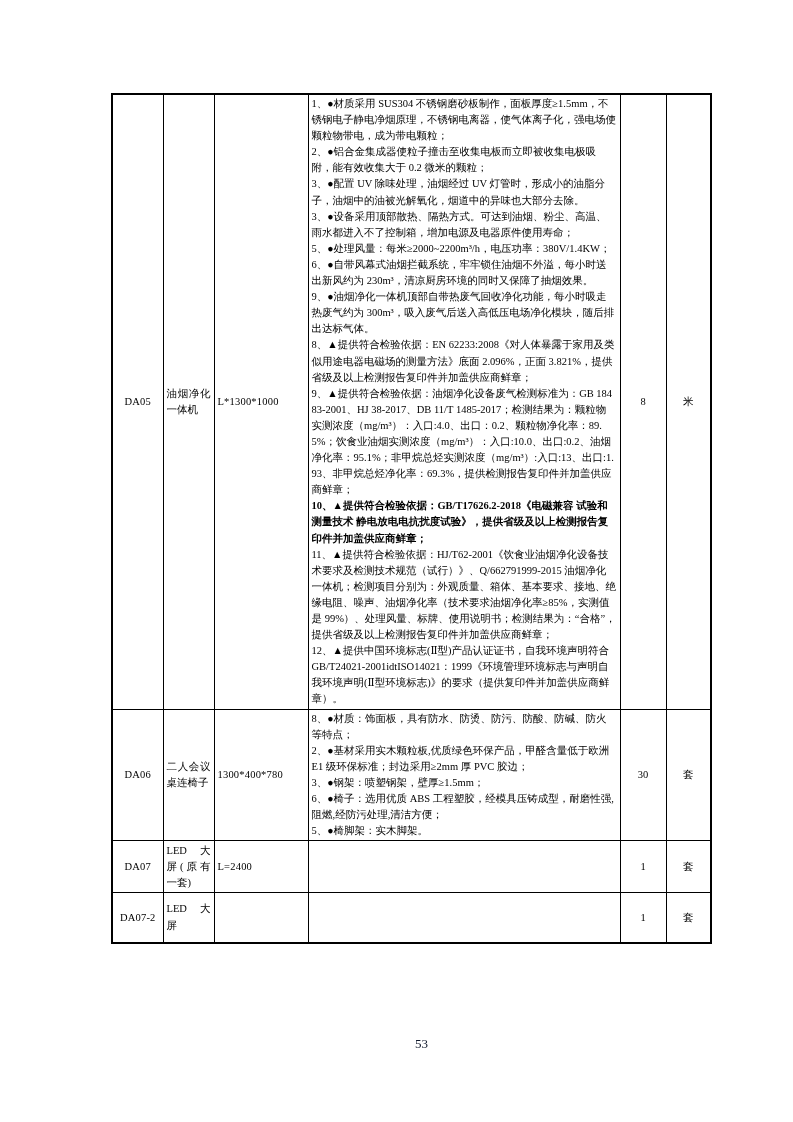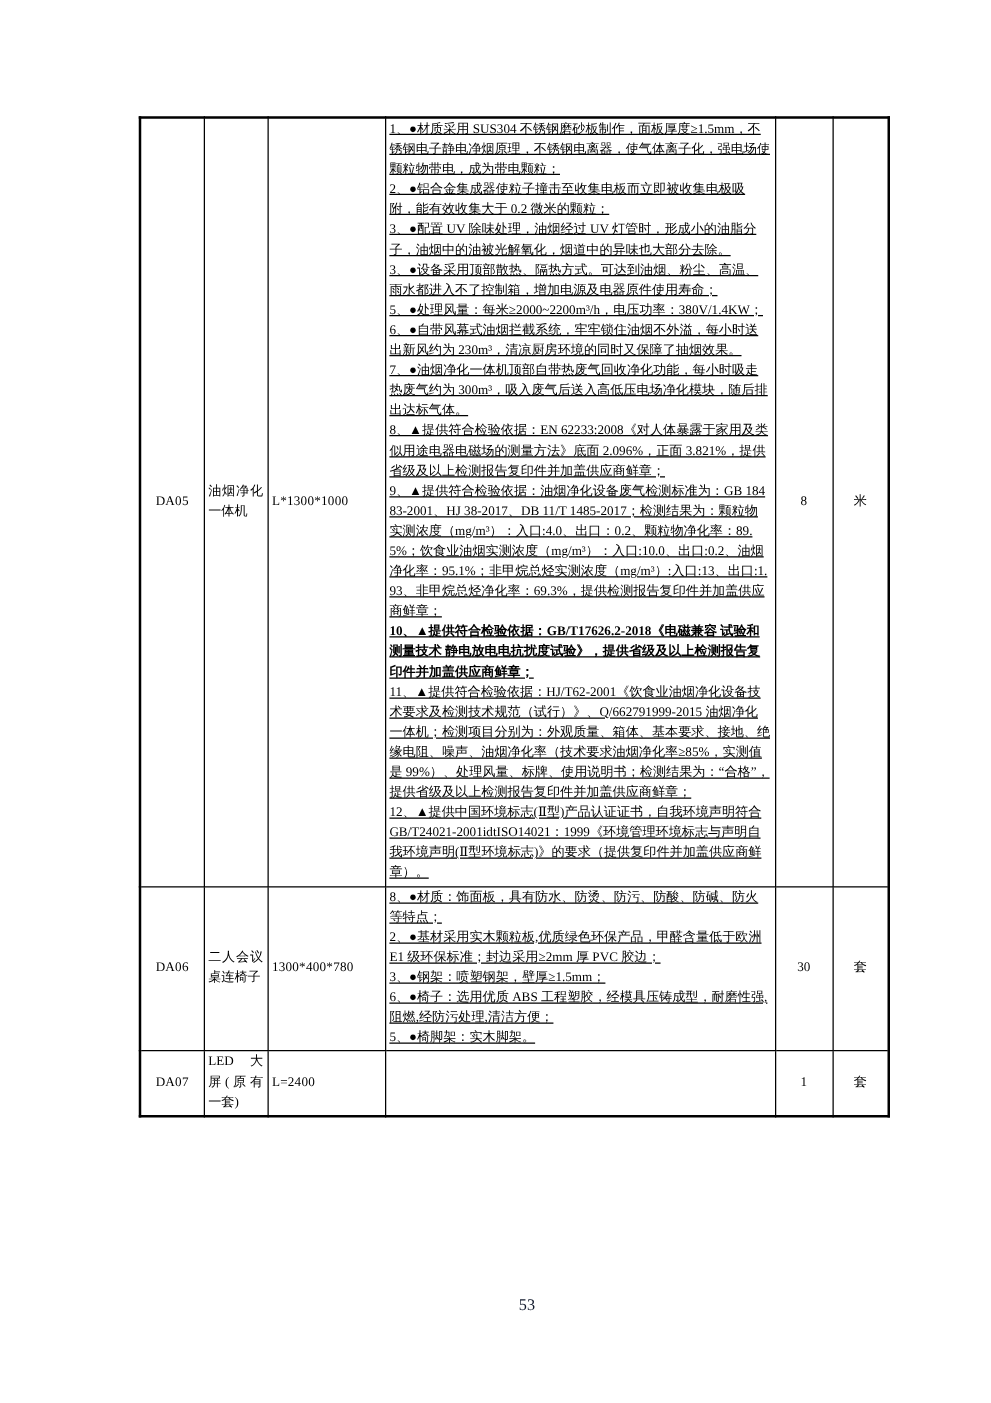--- a/index.html
+++ b/index.html
@@ -27,21 +27,21 @@
   td.code{text-align:center;letter-spacing:.2px;}
   td.name{text-align:justify;text-align-last:left;padding:1px 5px;word-break:break-all;margin-top:11px;}
   td.spec-val{text-align:left;padding-left:8px;letter-spacing:.2px;margin-left:37px;}
   td.desc{
     vertical-align:top;
     padding:2px 5px 0 6px;
     text-align:left;
     word-break:break-all;
   }
   td.qty,td.unit{text-align:center;}
-  td.desc p{margin:0;padding:0;text-decoration:underline;}
+  td.desc p{margin:0;padding:0;}
   td.desc p.bold{font-weight:bold;}
   tr.r-da05{height:612px;}
   tr.r-da06{height:128px;}
   tr.r-da07{height:52px;}
   tr.r-da07-1{height:52px;}
   tr.r-da07-2{height:50px;}
   .page-number{
     position:absolute;left:0;top:1036px;width:779px;
     text-align:center;font-size:13px;color:#0f172a;padding-left:32px;
   }
@@ -66,21 +66,21 @@
         <td class="code">DA05</td>
         <td class="name">油烟净化一体机</td>
         <td class="spec-val">L*1300*1000</td>
         <td class="desc">
           <p>1、●材质采用 SUS304 不锈钢磨砂板制作，面板厚度≥1.5mm，不锈钢电子静电净烟原理，不锈钢电离器，使气体离子化，强电场使颗粒物带电，成为带电颗粒；</p>
           <p>2、●铝合金集成器使粒子撞击至收集电板而立即被收集电极吸附，能有效收集大于 0.2 微米的颗粒；</p>
           <p>3、●配置 UV 除味处理，油烟经过 UV 灯管时，形成小的油脂分子，油烟中的油被光解氧化，烟道中的异味也大部分去除。</p>
           <p>3、●设备采用顶部散热、隔热方式。可达到油烟、粉尘、高温、雨水都进入不了控制箱，增加电源及电器原件使用寿命；</p>
           <p>5、●处理风量：每米≥2000~2200m³/h，电压功率：380V/1.4KW；</p>
           <p>6、●自带风幕式油烟拦截系统，牢牢锁住油烟不外溢，每小时送出新风约为 230m³，清凉厨房环境的同时又保障了抽烟效果。</p>
-          <p>7、●油烟净化一体机顶部自带热废气回收净化功能，每小时吸走热废气约为 300m³，吸入废气后送入高低压电场净化模块，随后排出达标气体。</p>
+          <p>9、●油烟净化一体机顶部自带热废气回收净化功能，每小时吸走热废气约为 300m³，吸入废气后送入高低压电场净化模块，随后排出达标气体。</p>
           <p>8、▲提供符合检验依据：EN 62233:2008《对人体暴露于家用及类似用途电器电磁场的测量方法》底面 2.096%，正面 3.821%，提供省级及以上检测报告复印件并加盖供应商鲜章；</p>
           <p>9、▲提供符合检验依据：油烟净化设备废气检测标准为：GB 18483-2001、HJ 38-2017、DB 11/T 1485-2017；检测结果为：颗粒物实测浓度（mg/m³）：入口:4.0、出口：0.2、颗粒物净化率：89.5%；饮食业油烟实测浓度（mg/m³）：入口:10.0、出口:0.2、油烟净化率：95.1%；非甲烷总烃实测浓度（mg/m³）:入口:13、出口:1.93、非甲烷总烃净化率：69.3%，提供检测报告复印件并加盖供应商鲜章；</p>
           <p class="bold">10、▲提供符合检验依据：GB/T17626.2-2018《电磁兼容 试验和测量技术 静电放电电抗扰度试验》，提供省级及以上检测报告复印件并加盖供应商鲜章；</p>
           <p>11、▲提供符合检验依据：HJ/T62-2001《饮食业油烟净化设备技术要求及检测技术规范（试行）》、Q/662791999-2015 油烟净化一体机；检测项目分别为：外观质量、箱体、基本要求、接地、绝缘电阻、噪声、油烟净化率（技术要求油烟净化率≥85%，实测值是 99%）、处理风量、标牌、使用说明书；检测结果为：“合格”，提供省级及以上检测报告复印件并加盖供应商鲜章；</p>
           <p>12、▲提供中国环境标志(Ⅱ型)产品认证证书，自我环境声明符合 GB/T24021-2001idtISO14021：1999《环境管理环境标志与声明自我环境声明(Ⅱ型环境标志)》的要求（提供复印件并加盖供应商鲜章）。</p>
         </td>
         <td class="qty">8</td>
         <td class="unit">米</td>
       </tr>
 
@@ -102,19 +102,27 @@
       <tr class="r-da07">
         <td class="code">DA07</td>
         <td class="name">LED 大屏(原有一套)</td>
         <td class="spec-val">L=2400</td>
         <td class="desc"></td>
         <td class="qty">1</td>
         <td class="unit">套</td>
       </tr>
 
 
+      <tr class="r-da07-2">
+        <td class="code">DA07-2</td>
+        <td class="name">LED 大屏</td>
+        <td class="spec-val"></td>
+        <td class="desc"></td>
+        <td class="qty">1</td>
+        <td class="unit">套</td>
+      </tr>
 
     </tbody>
   </table>
 
   <div class="page-number">53</div>
 
 </div>
 
 </body></html>

